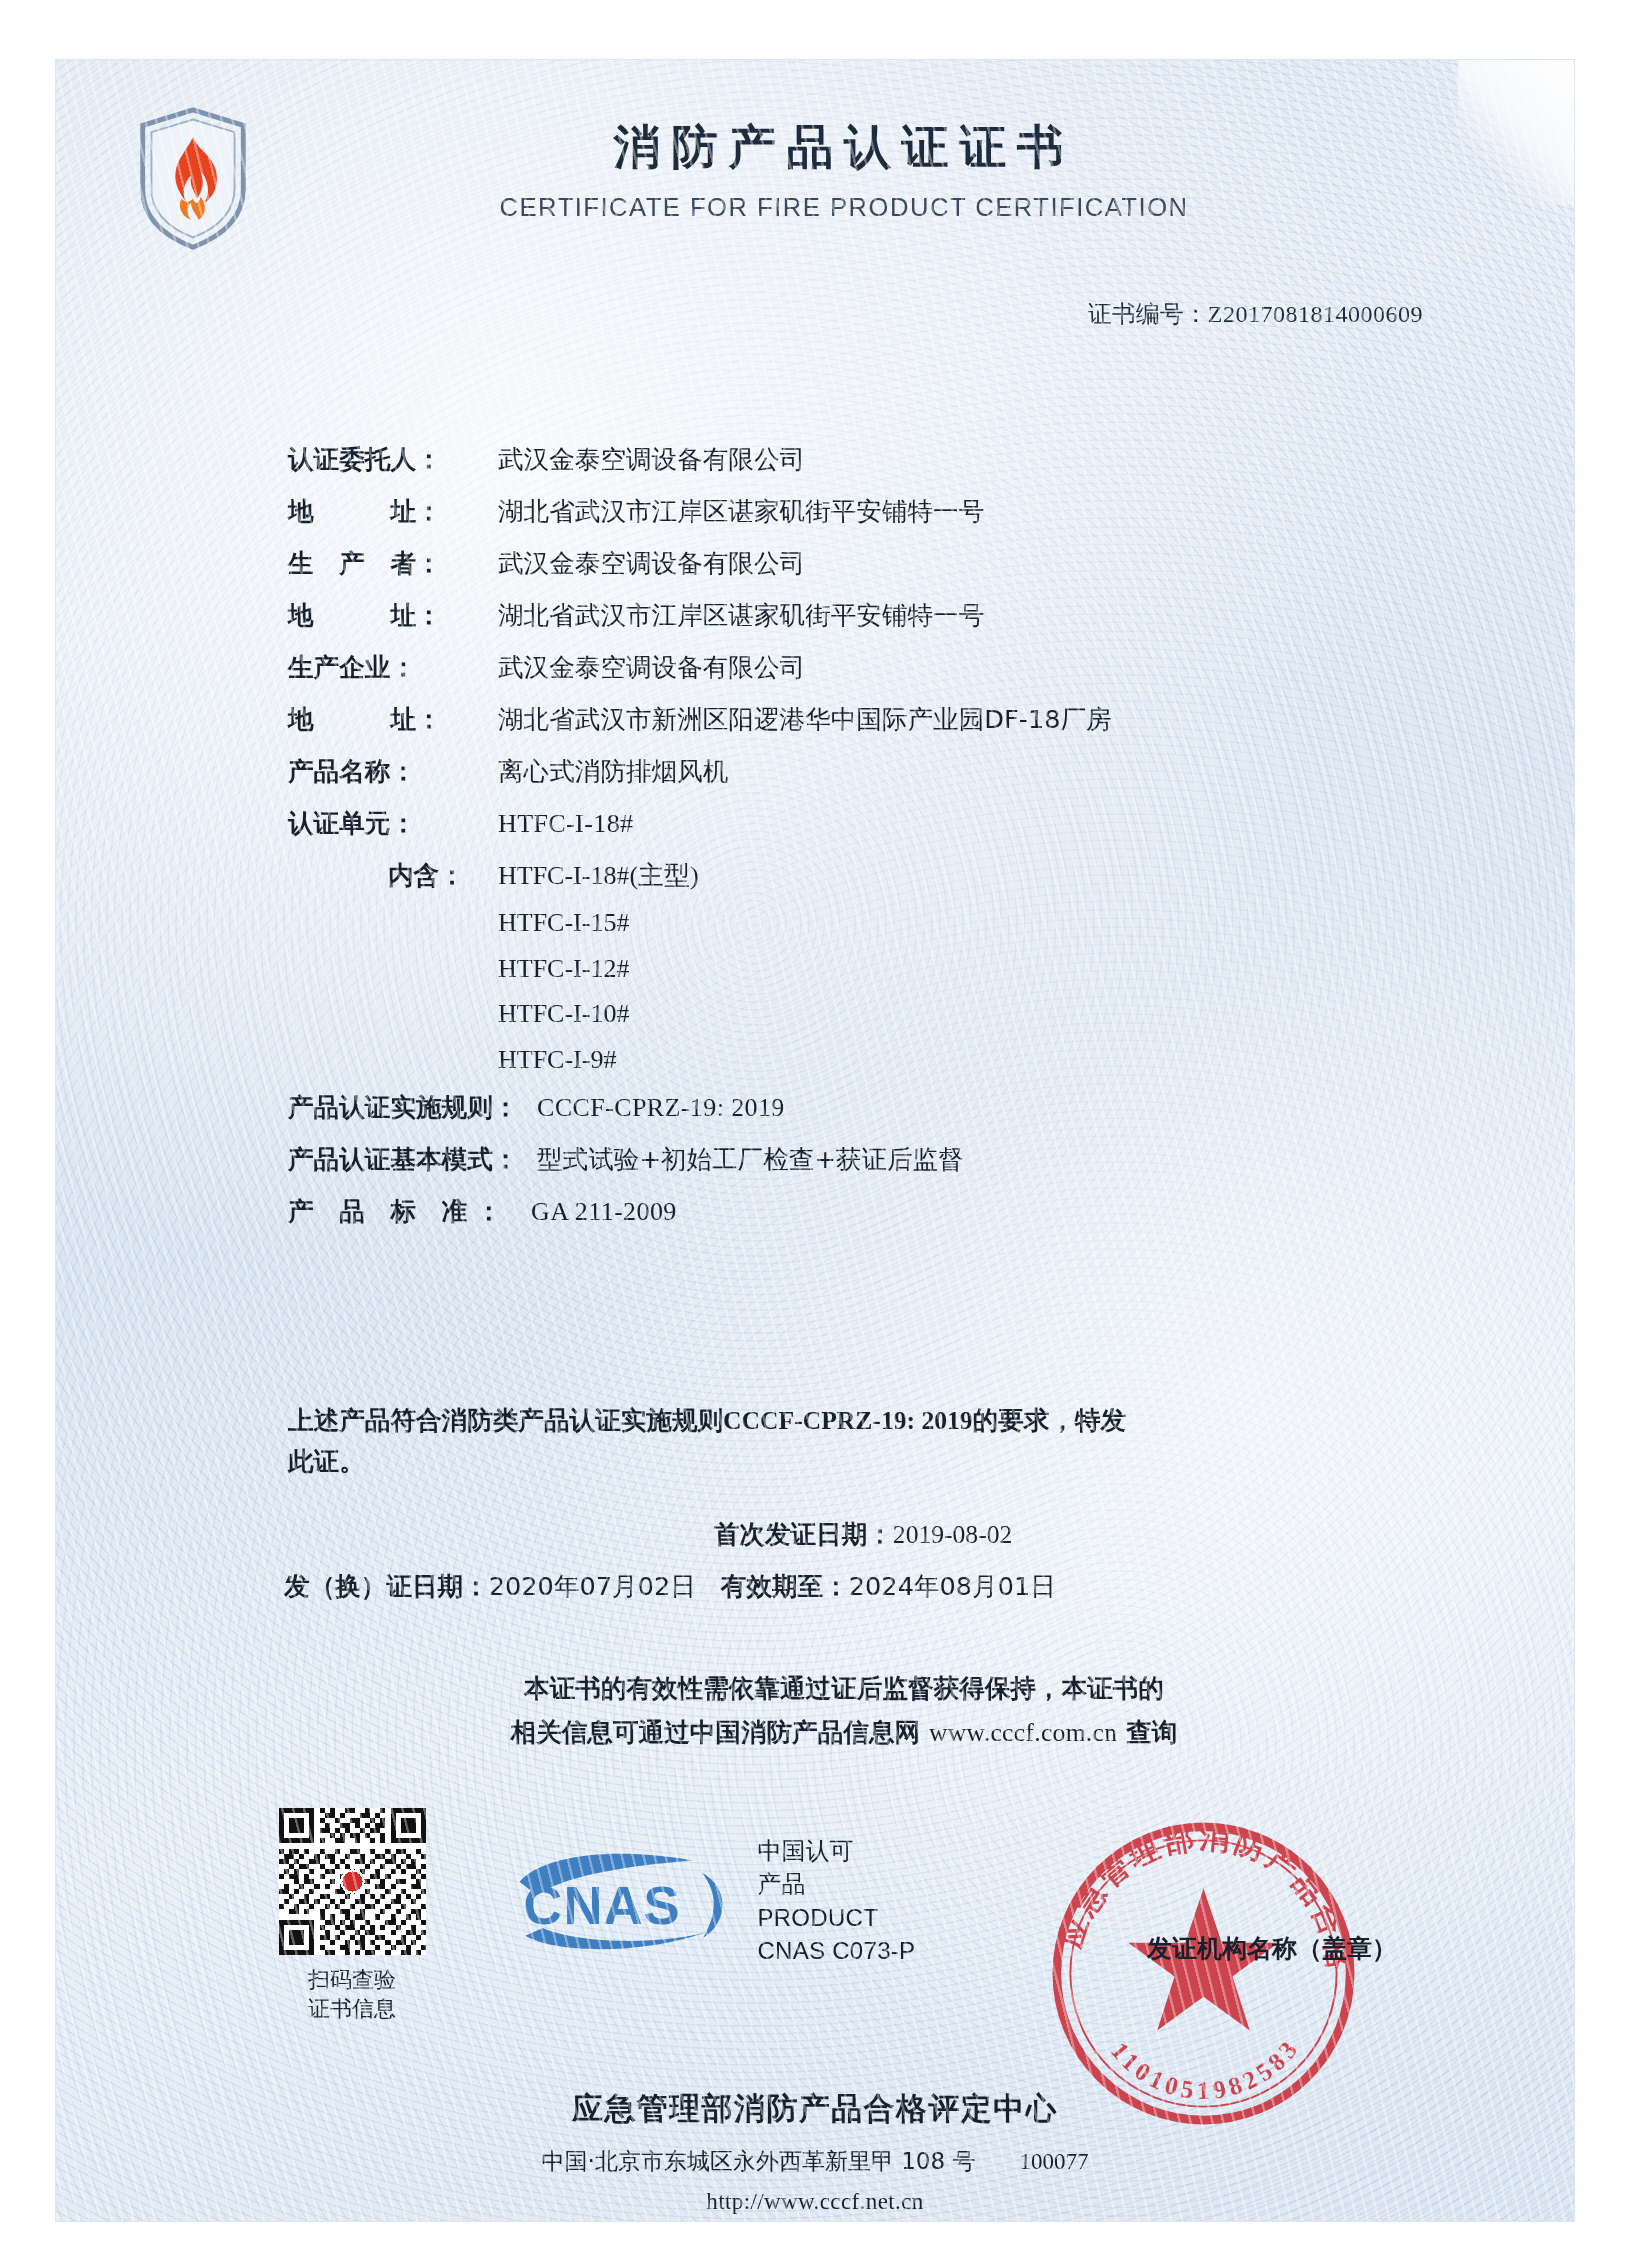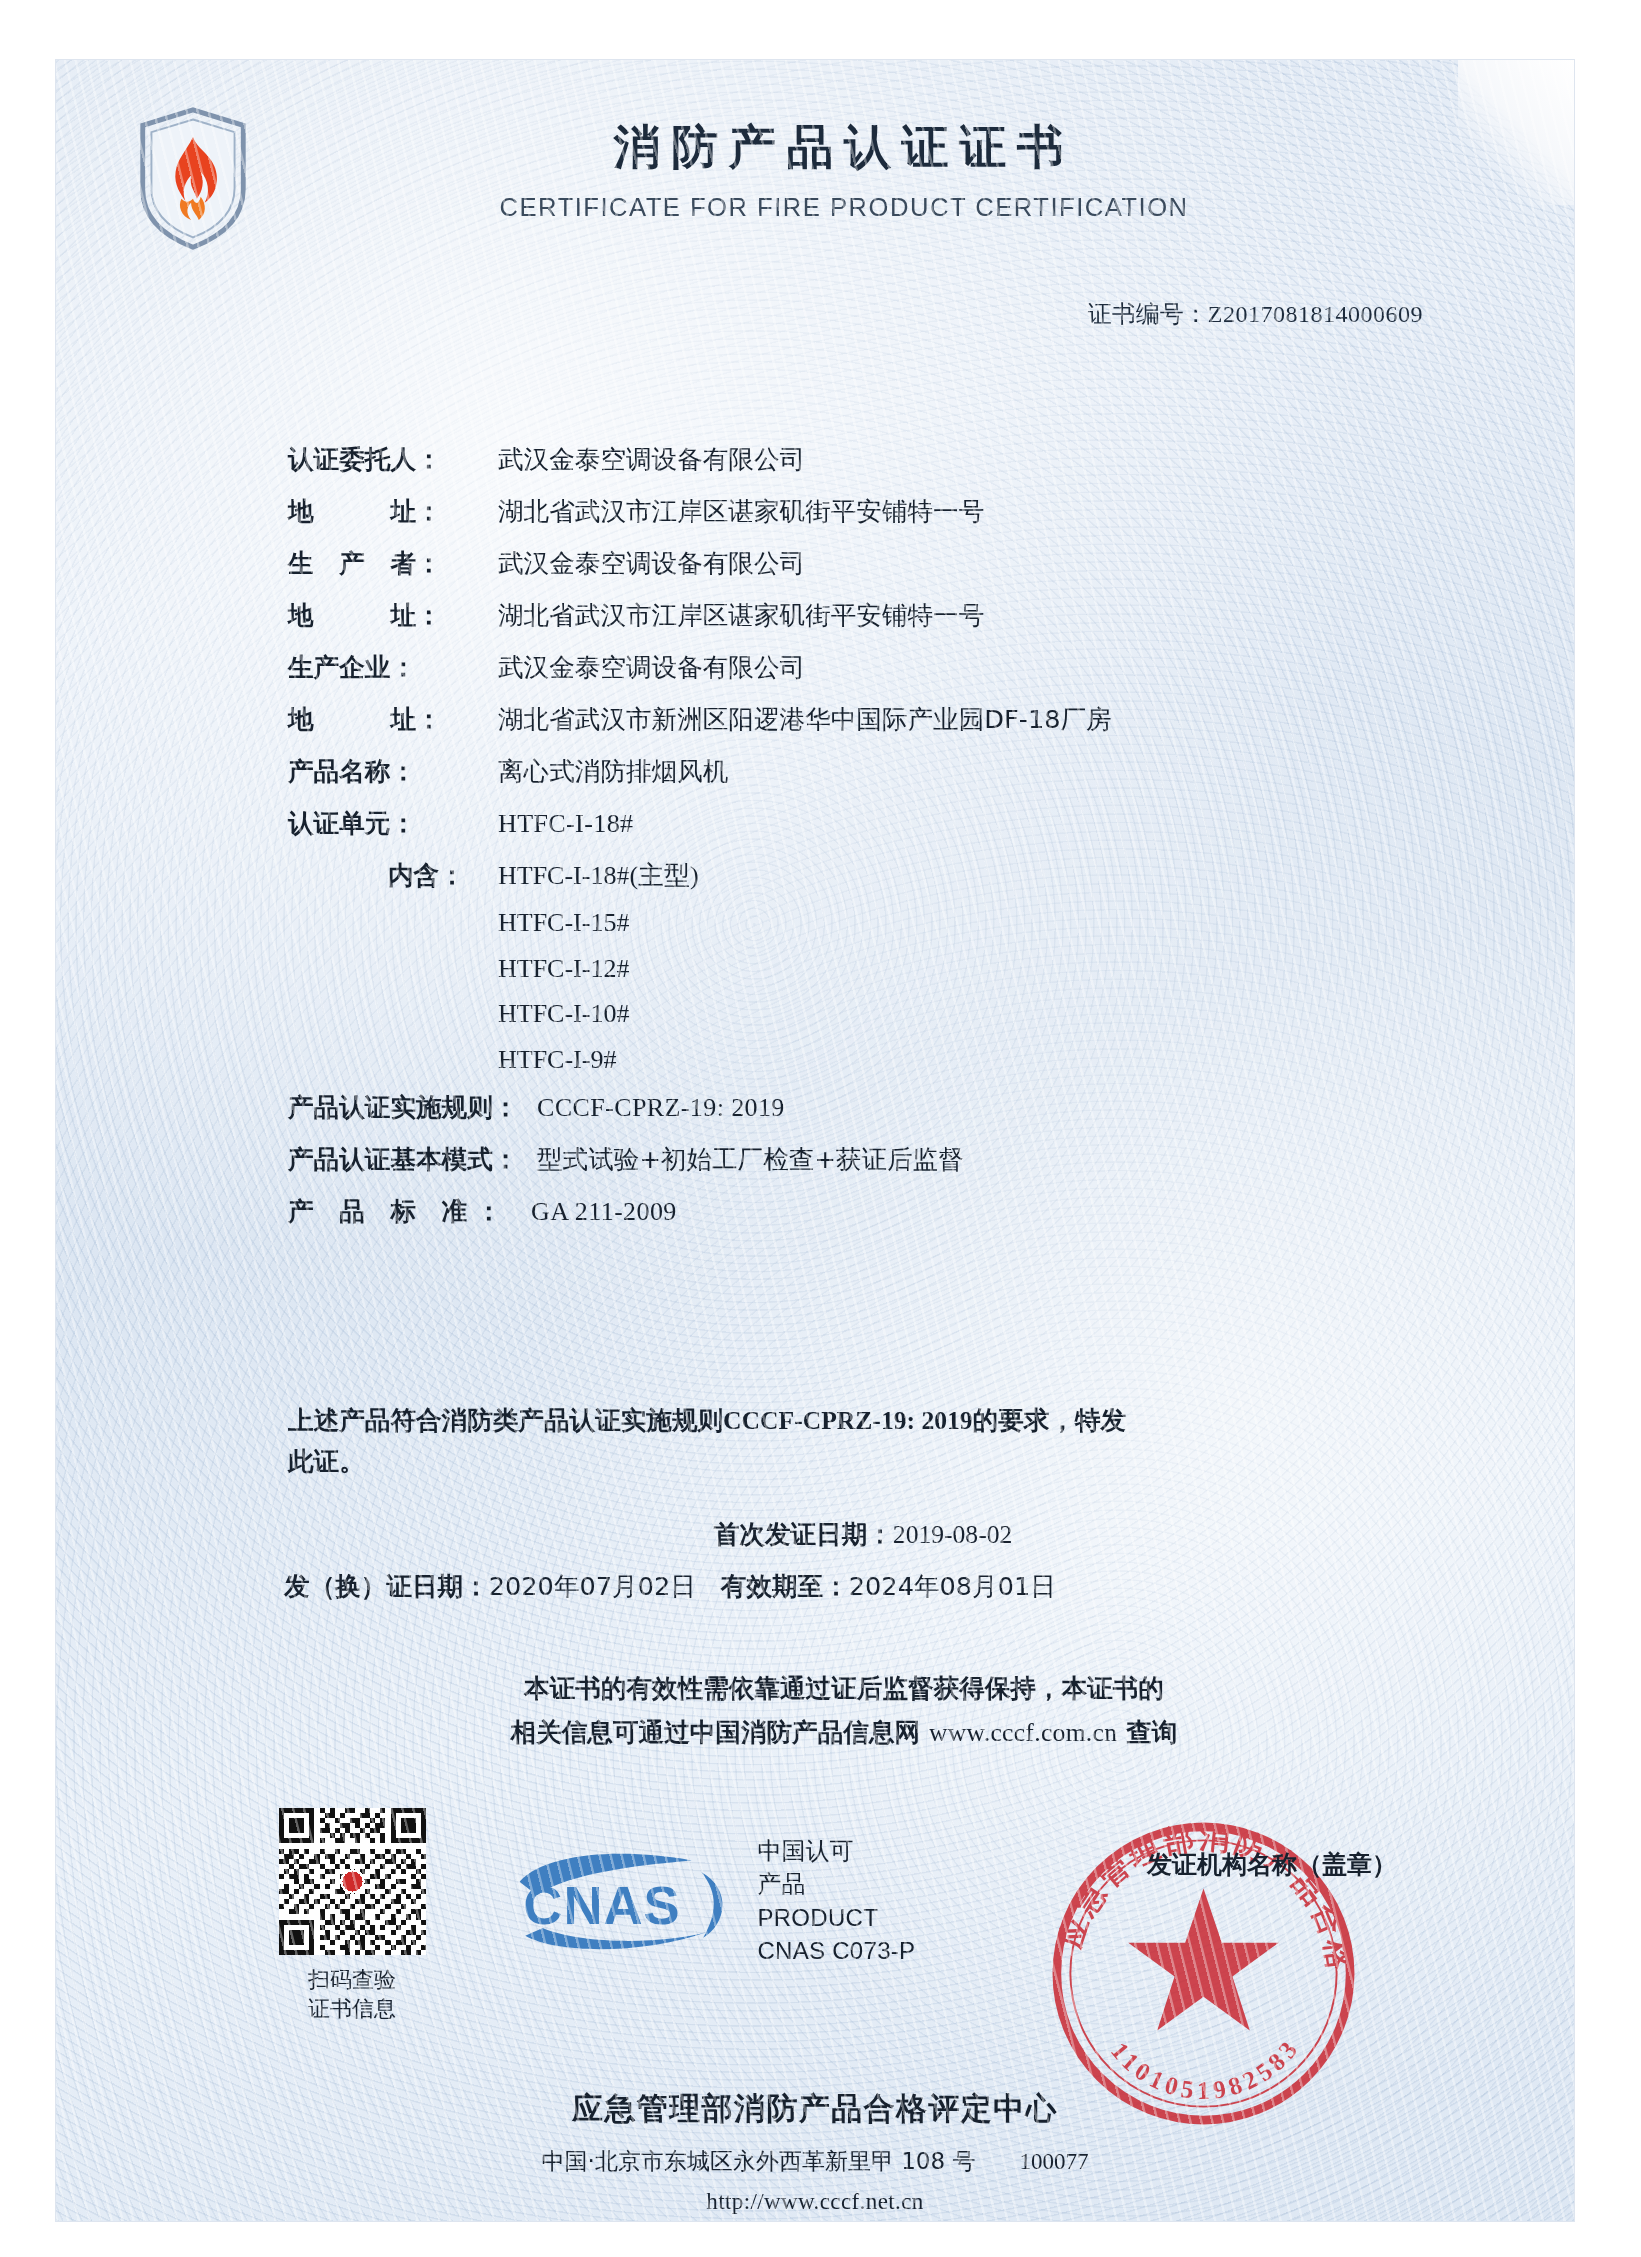--- a/index.html
+++ b/index.html
@@ -298,21 +298,21 @@
   .seal {
     position: absolute;
     left: 970px;
     top: 1736px;
     width: 355px;
     height: 355px;
   }
   .seal-label {
     position: absolute;
     left: 1023px;
-    top: 1788px;
+    top: 1872px;
     width: 386px;
     text-align: center;
     font-family: "DejaVu Sans", "Liberation Sans", sans-serif;
     font-size: 25px;
     font-weight: bold;
     color: #17212e;
     z-index: 5;
   }
 
   

